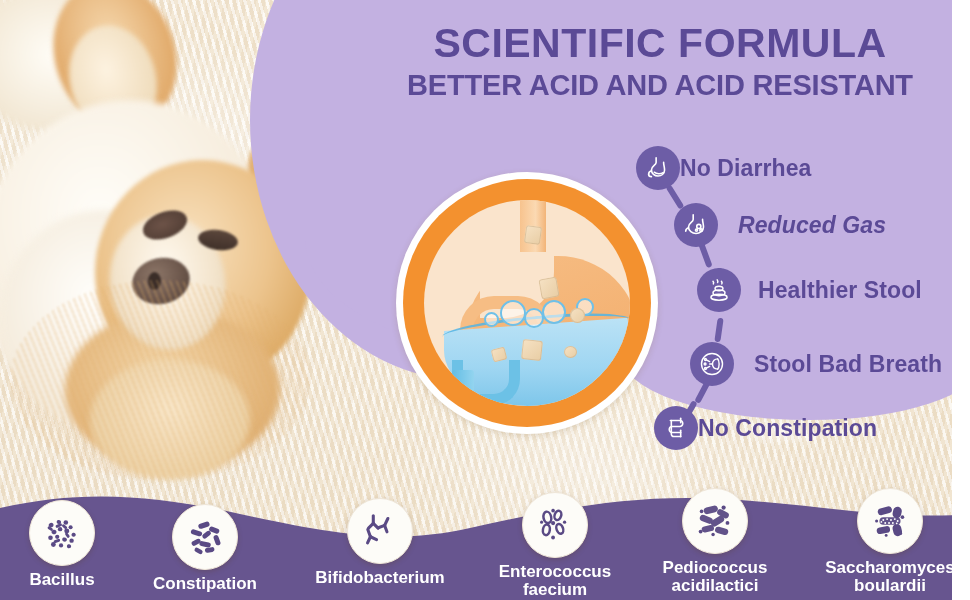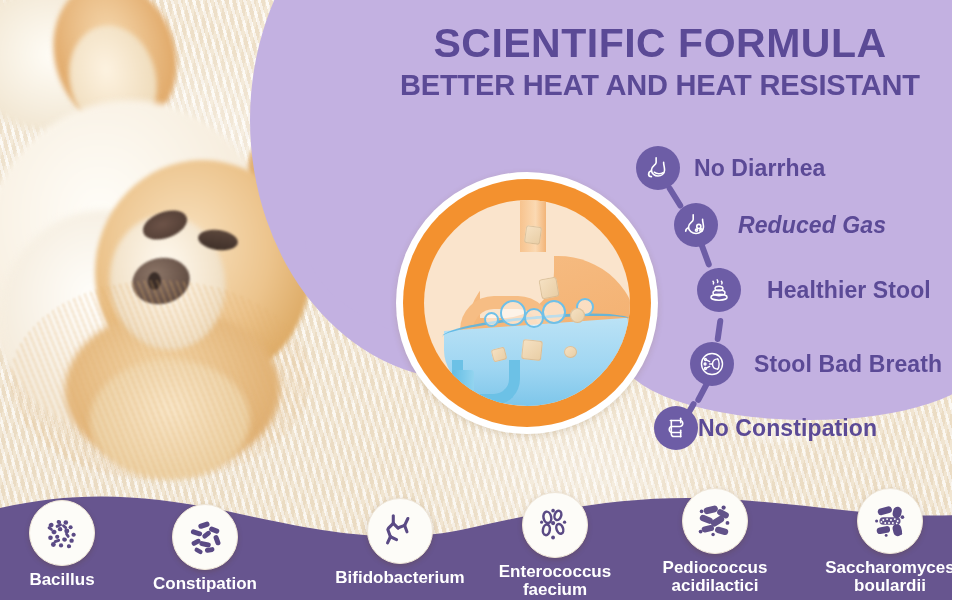--- a/index.html
+++ b/index.html
@@ -161,21 +161,21 @@
     <div class="d nostril"></div>
     <div class="furtips"></div>
   </div>
 
   <div class="panel-left"></div>
   <div class="panel"></div>
   <div class="panel-mask"></div>
 
   <div class="title-wrap">
     <div class="title">SCIENTIFIC FORMULA</div>
-    <div class="subtitle">BETTER HEAT AND HEAT RESISTANT</div>
+    <div class="subtitle">BETTER ACID AND ACID RESISTANT</div>
   </div>
 
   <div class="stomach">
     <div class="stomach-ring"></div>
     <div class="stomach-in">
       <div class="eso"></div>
       <div class="sbody"></div>
       <div class="sbody-notch"></div>
       <div class="duo2"></div>
       <div class="duo3"></div>
@@ -206,21 +206,21 @@
 
   <div class="benefit" style="left:636px;top:146px;">
     <div class="badge">
       <svg viewBox="0 0 32 32" fill="none" stroke="#ffffff" stroke-width="1.7" stroke-linecap="round" stroke-linejoin="round">
         <path d="M14 5v5c0 3-5 3.5-5 8 0 4 3.5 6.5 7 6.5s7-2 7-6.5c0-3-1-5-1-8"></path>
         <path d="M9 19c-1.5.5-3 1.8-3 3.6"></path>
         <path d="M6 22.6c0 1.6 1.4 2.6 3 2.6"></path>
         <path d="M12 20.5c2.5 2 7 2.3 9.5.4"></path>
       </svg>
     </div>
-    <div class="blabel" style="margin-left:14px;">No Diarrhea</div>
+    <div class="blabel" style="">No Diarrhea</div>
   </div>
 
   <div class="benefit" style="left:674px;top:203px;font-style:italic;">
     <div class="badge">
       <svg viewBox="0 0 32 32" fill="none" stroke="#ffffff" stroke-width="1.7" stroke-linecap="round" stroke-linejoin="round">
         <path d="M13 5v5c0 3-5 3.5-5 8 0 4.5 4 7 8 7s8-2.5 8-7c0-3-1-5-1-8"></path>
         <path d="M8 19c-1.6.6-3 1.9-3 3.7"></path>
         <circle cx="19" cy="17.5" r="2.2"></circle>
         <circle cx="21.5" cy="21.5" r="1.4"></circle>
         <circle cx="16.5" cy="21.5" r="1.1"></circle>
@@ -233,21 +233,21 @@
     <div class="badge">
       <svg viewBox="0 0 32 32" fill="none" stroke="#ffffff" stroke-width="1.6" stroke-linecap="round" stroke-linejoin="round">
         <path d="M10 9.5c.8-1.2.2-2 -.4-2.8"></path>
         <path d="M14.5 8c.8-1.2.2-2-.4-2.8"></path>
         <path d="M19 9.5c.8-1.2.2-2-.4-2.8"></path>
         <ellipse cx="16" cy="14.5" rx="4.2" ry="2.4"></ellipse>
         <ellipse cx="16" cy="19" rx="6.4" ry="3"></ellipse>
         <ellipse cx="16" cy="23.6" rx="8.6" ry="3.2"></ellipse>
       </svg>
     </div>
-    <div class="blabel" style="margin-left:26px;text-align:right;">Healthier Stool</div>
+    <div class="blabel" style="margin-left:17px;text-align:right;">Healthier Stool</div>
   </div>
 
   <div class="benefit" style="left:690px;top:342px;">
     <div class="badge">
       <svg viewBox="0 0 32 32" fill="none" stroke="#ffffff" stroke-width="1.5" stroke-linecap="round" stroke-linejoin="round">
         <circle cx="16" cy="16" r="11.2"></circle>
         <path d="M22 10.5c-3 0-5.5 2.4-5.5 5.5 0 2.8 2 5.3 5.5 5.5"></path>
         <path d="M22 10.5c1.2 1 1.6 2.4 1.6 5.5 0 3-.5 4.6-1.6 5.5"></path>
         <path d="M16.5 16h-3"></path>
         <path d="M13.5 13.4 10 11.6"></path>
@@ -316,21 +316,21 @@
         <rect x="31" y="24" width="11" height="5.2" rx="2.6" transform="rotate(70 36 27)"></rect>
         <rect x="10" y="27" width="10" height="5" rx="2.5" transform="rotate(-28 15 30)"></rect>
         <rect x="18" y="29" width="12" height="5.2" rx="2.6" transform="rotate(12 24 32)"></rect>
         <rect x="24" y="35" width="10" height="5" rx="2.5" transform="rotate(-10 29 38)"></rect>
         <rect x="13" y="36" width="9" height="4.6" rx="2.3" transform="rotate(30 17 38)"></rect>
       </svg>
     </div>
     <div class="sname">Constipation</div>
   </div>
 
-  <div class="strain" style="left:310px;top:498px;margin-left:20px;">
+  <div class="strain" style="left:310px;top:498px;">
     <div class="scircle">
       <svg viewBox="0 0 48 48" fill="none" stroke="#5a4a85" stroke-width="3.2" stroke-linecap="round" stroke-linejoin="round">
         <g transform="translate(1,-1)">
           <path d="M16 9v8"></path>
             <path d="M16 17l-5 5"></path>
             <path d="M16 17l5 5"></path>
         </g>
         <g transform="translate(12,4) rotate(25 16 16)">
           <path d="M16 6v8"></path>
             <path d="M16 14l-5 5"></path>

